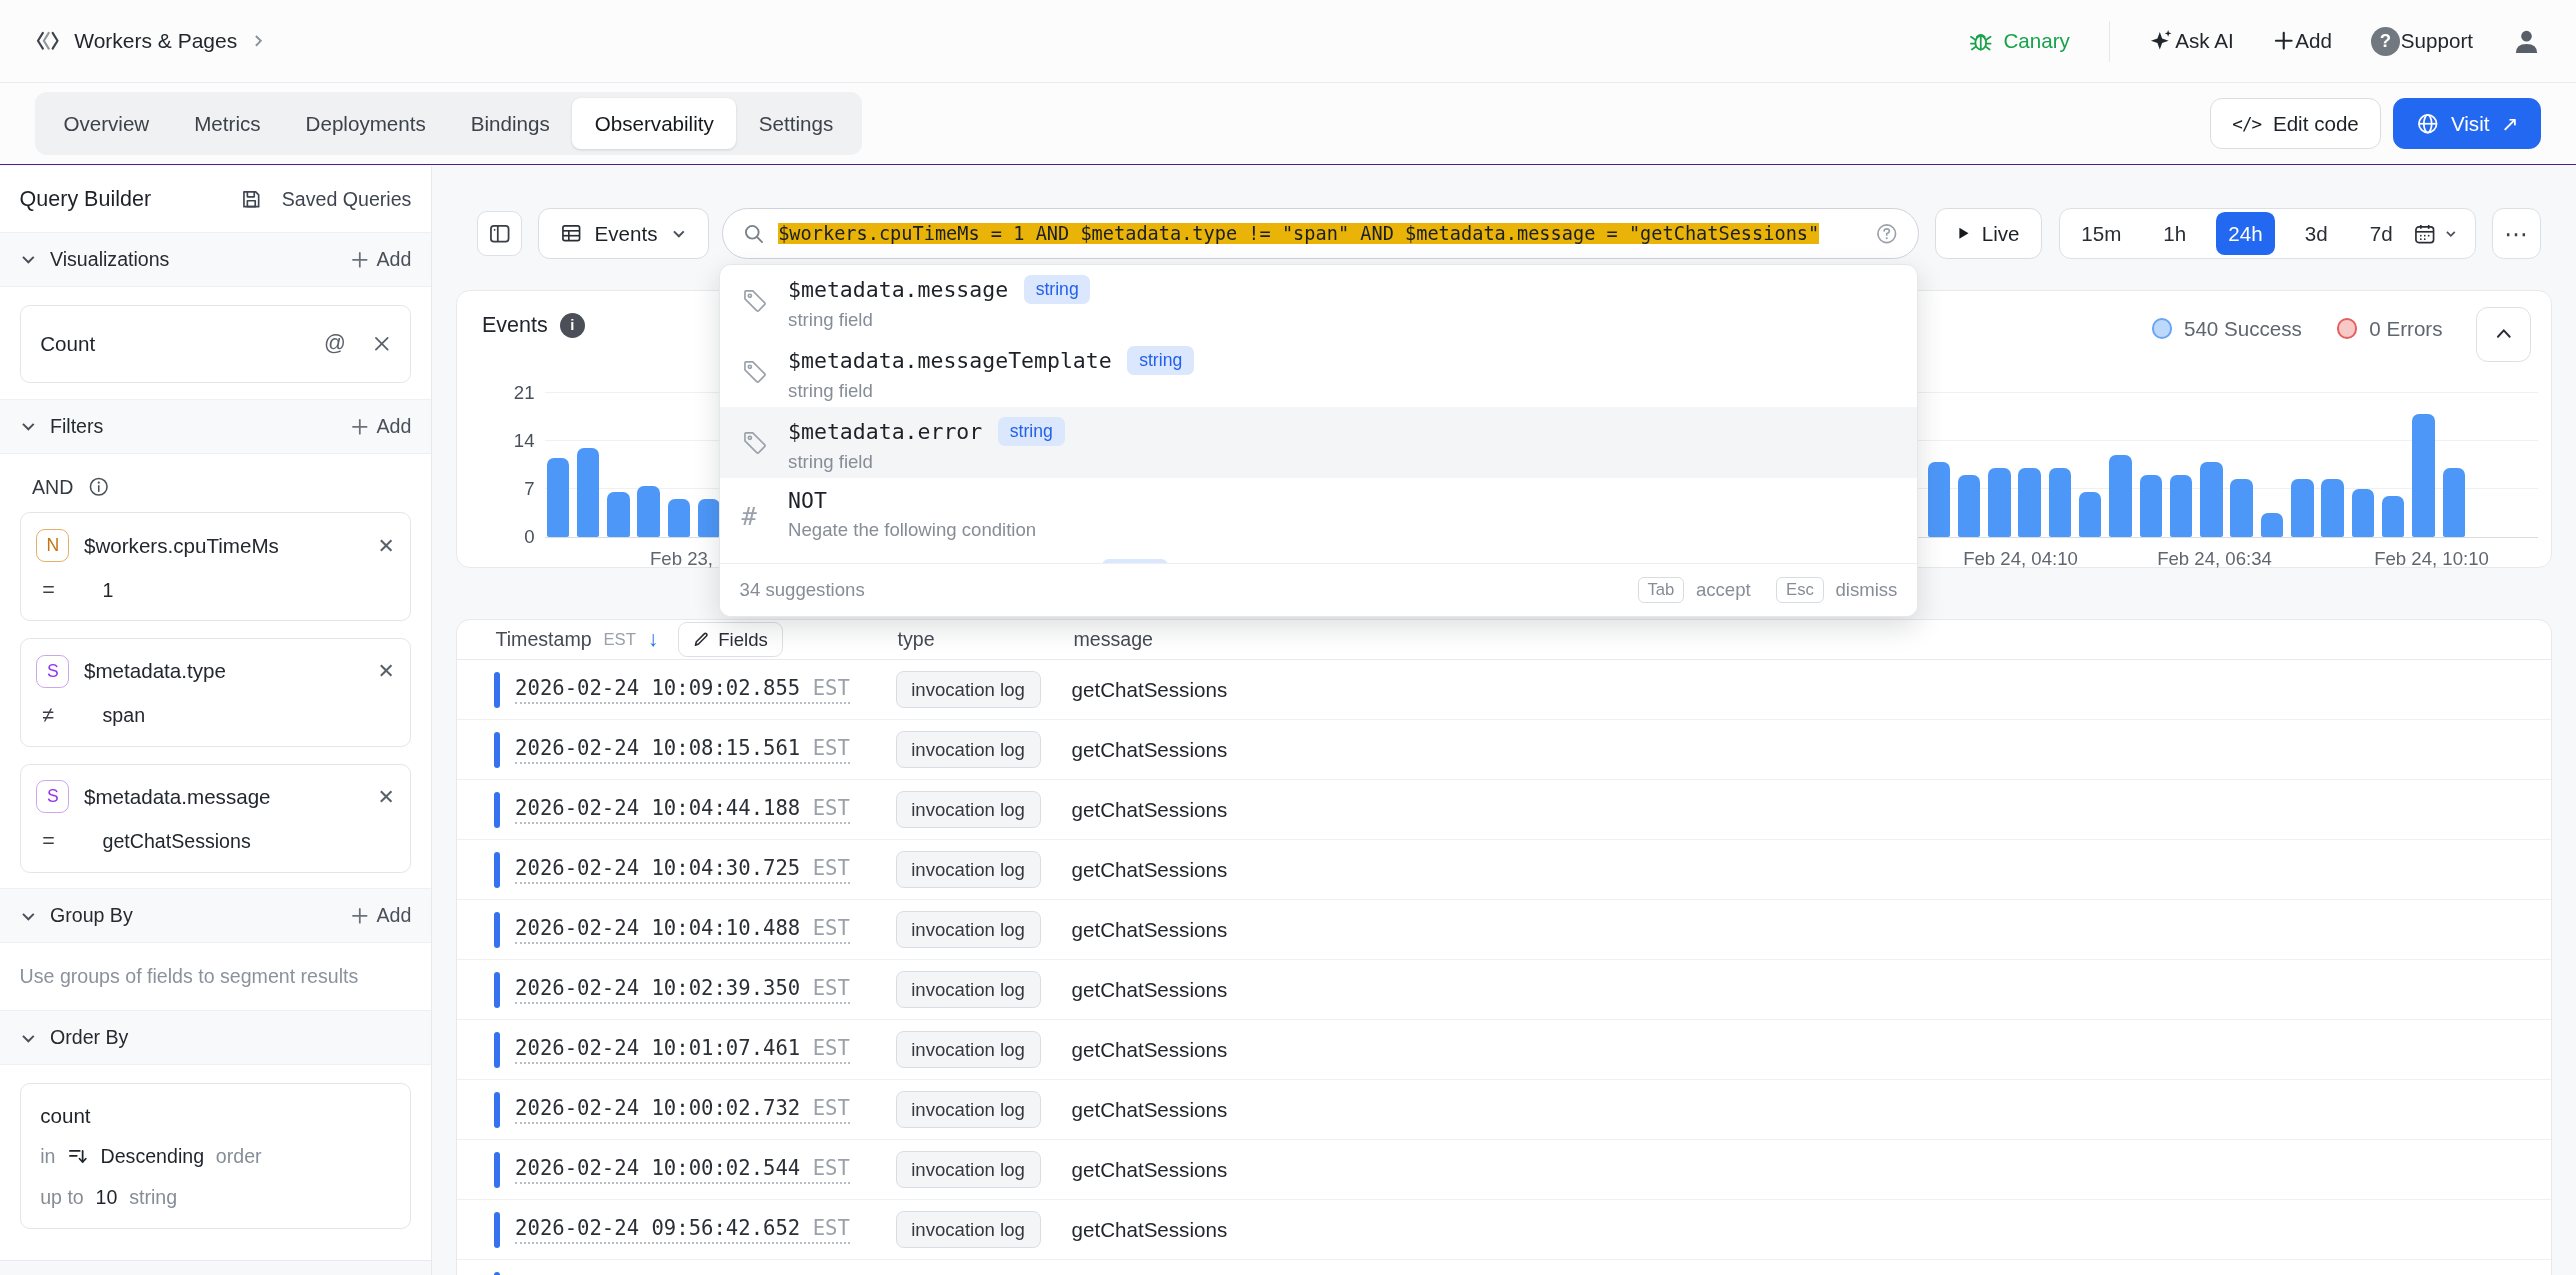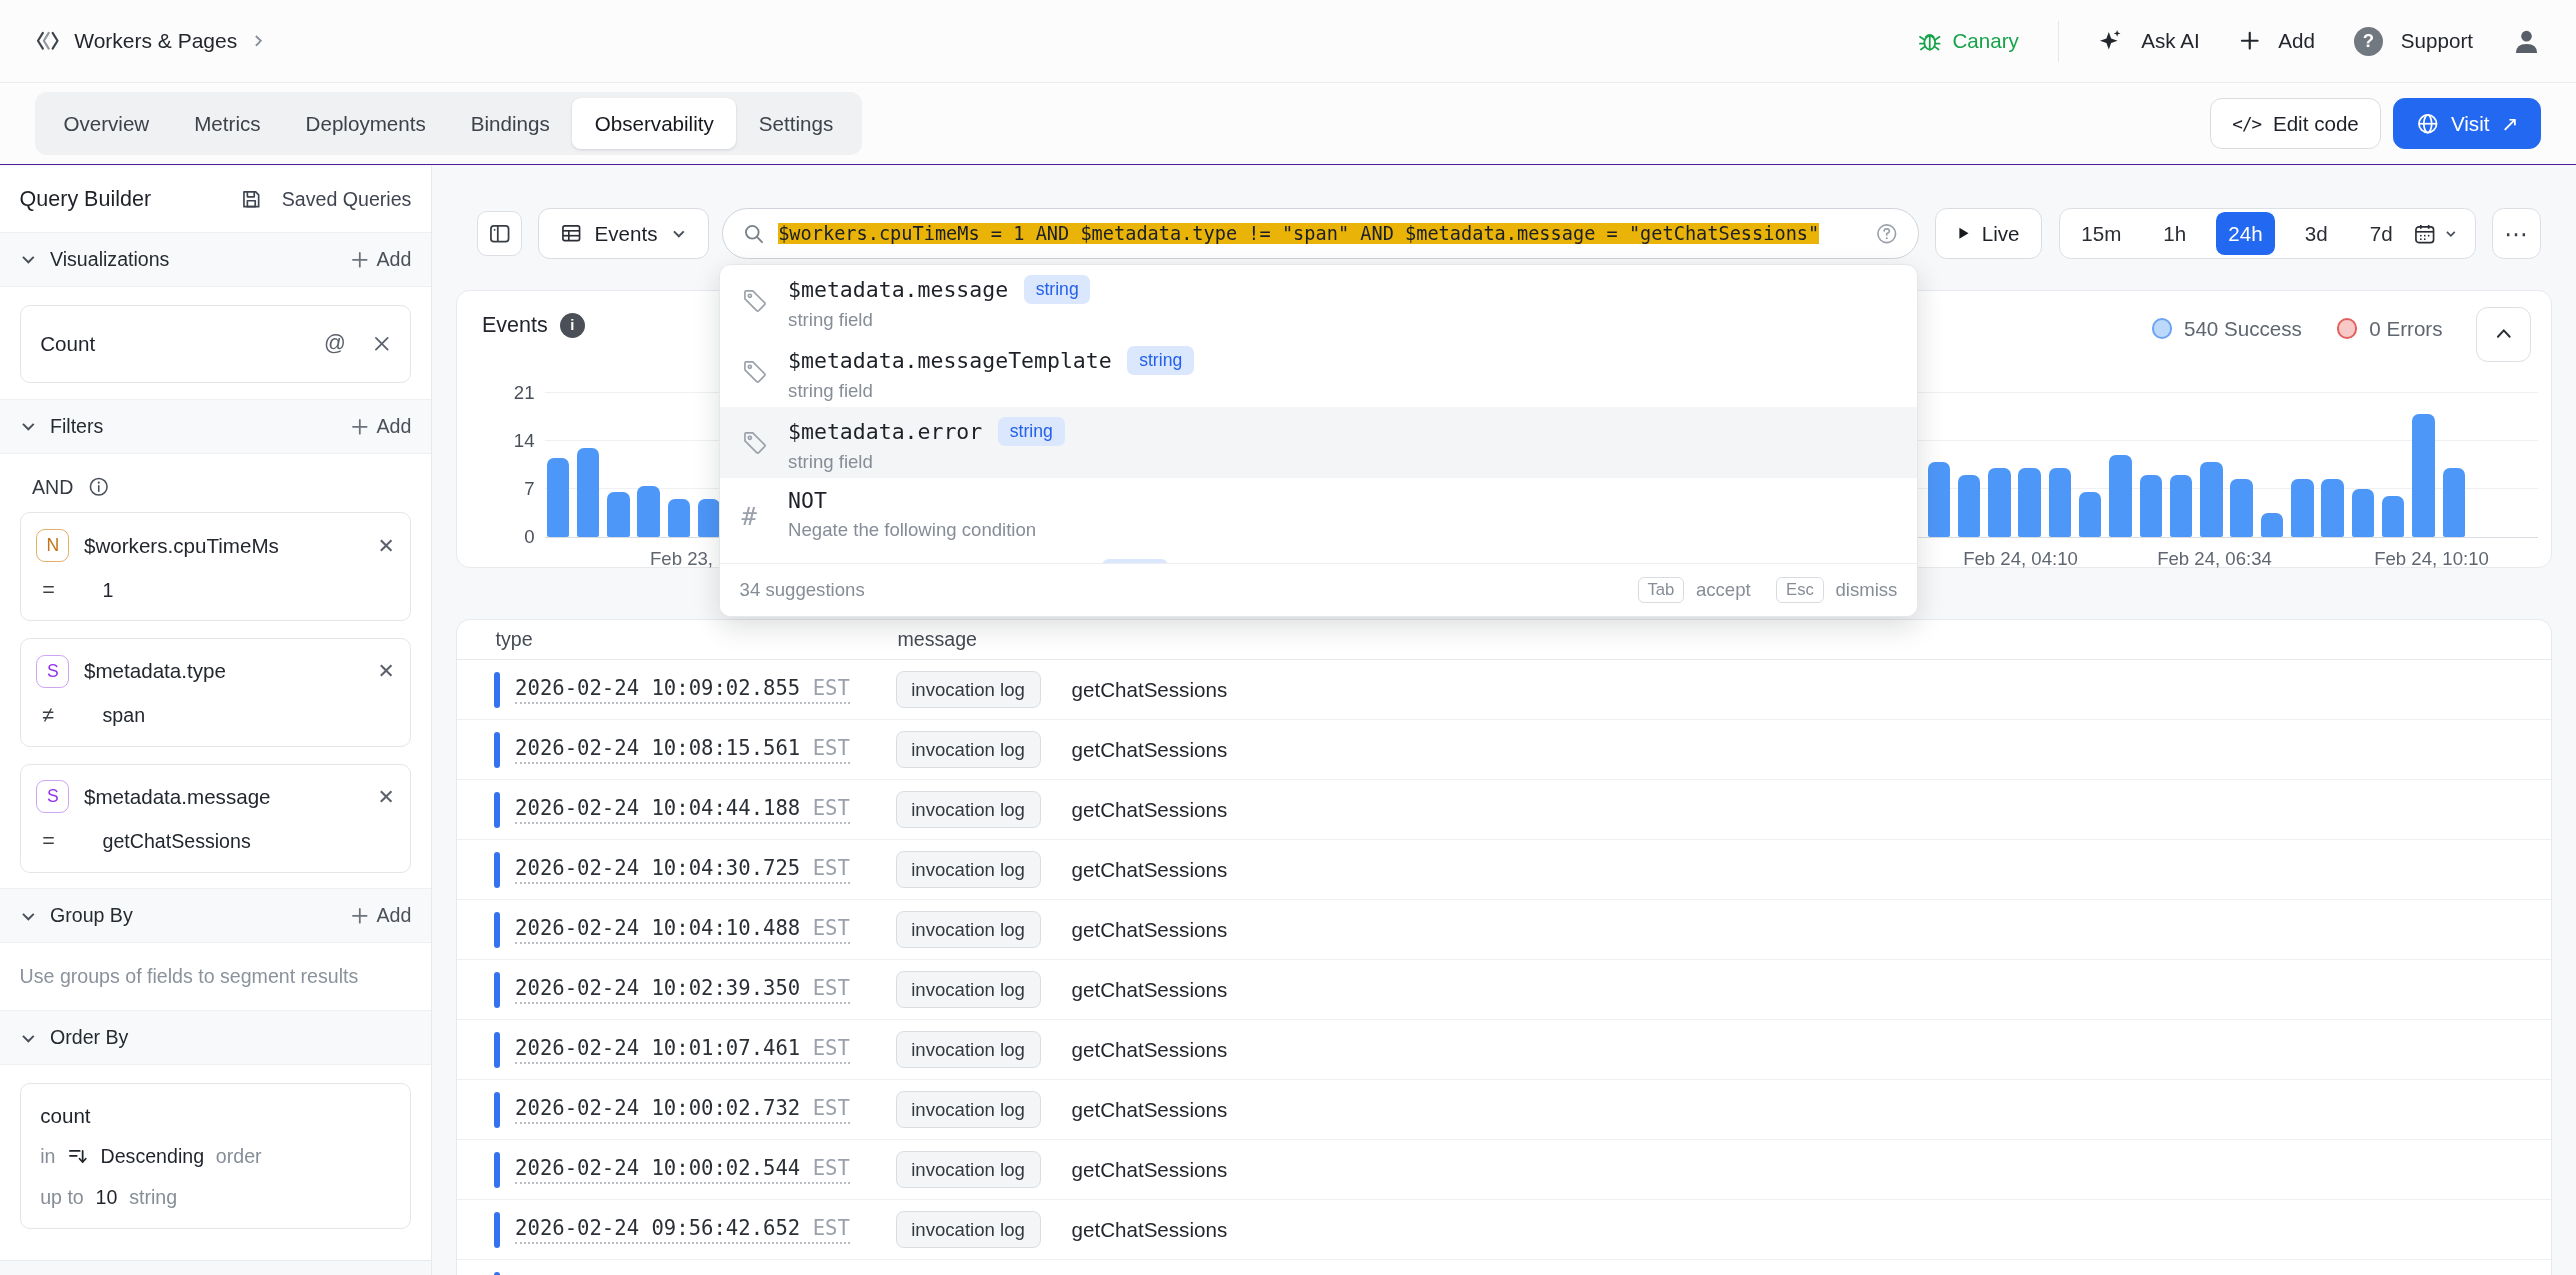--- a/index.html
+++ b/index.html
@@ -12,21 +12,21 @@
   .topnav {
     position:absolute; left:0; top:0; width:2576px; height:83px; background:#fcfcfd;
     border-bottom:1px solid #ececef; display:flex; align-items:center; justify-content:space-between;
     padding:0 35px; z-index:5;
   }
   .crumbs { display:flex; align-items:center; gap:13.7px; font-size:21px; color:#23272d;text-align:right; }
   .crumbs .chev { color:#8b929b; }
   .nav-right { display:flex; align-items:center; gap:39px; font-size:20.6px; }
   .canary { display:flex; align-items:center; gap:9.8px; color:#17a34a; }
   .nav-divider { width:1px; height:41px; background:#e5e7ea; }
-  .nav-item { display:flex; align-items:center; gap:18px; color:#23272d; cursor:pointer; }
+  .nav-item { display:flex; align-items:center; gap:1px; color:#23272d; cursor:pointer; }
   .q-circle { width:29px; height:29px; border-radius:50%; background:#717880; color:#fff;
     display:flex; align-items:center; justify-content:center; font-size:18.6px; font-weight:bold; }
   
   .tabrow {
     position:absolute; left:0; top:83px; width:2576px; height:82px; background:#fcfcfd;
     border-bottom:1px solid #4c1d95; display:flex; align-items:center; justify-content:space-between;
     padding:0 35px; z-index:4;
   }
   .tabs { display:flex; align-items:center; background:#f0f1f3; border-radius:11.8px; padding:5.9px; height:63px; }
   .tab { padding:0 22.5px; height:51px; display:flex; align-items:center; font-size:20.6px; color:#3d434b;
@@ -517,20 +517,31 @@
           </div>
           <span class="xlabel" style="left: 137px;">Feb 23,</span>
           <span class="xlabel" style="left: 1476px;">Feb 24, 04:10</span>
           <span class="xlabel" style="left: 1670px;">Feb 24, 06:34</span>
           <span class="xlabel" style="left: 1887px;">Feb 24, 10:10</span>
         </div>
     </section>
 
     <section class="table-panel">
       <div class="t-head">
+        <div class="t-head-ts">
+          <span class="th-label">Timestamp</span>
+          <span class="th-tz">EST</span>
+          <span class="th-arrow">↓</span>
+          <button class="fields-btn">
+            <svg width="16.7" height="16.7" viewBox="0 0 17 17" fill="none" stroke="#2a2e34" stroke-width="1.6" stroke-linejoin="round">
+              <path d="M2.5 14.5 L3.4 11 L11.5 2.9 Q12.6 1.8 13.7 2.9 Q14.8 4 13.7 5.1 L5.6 13.2 Z"></path>
+            </svg>
+            <span>Fields</span>
+          </button>
+        </div>
         <span class="th-label">type</span>
         <span class="th-label">message</span>
       </div>
       <div id="rows">
           <div class="t-row">
     <span class="ts-cell">
       <span class="row-ind"></span>
       <span class="ts-text">2026-02-24 10:09:02.855<span class="ts-tz"> EST</span></span>
     </span>
     <span><span class="type-pill">invocation log</span></span>

